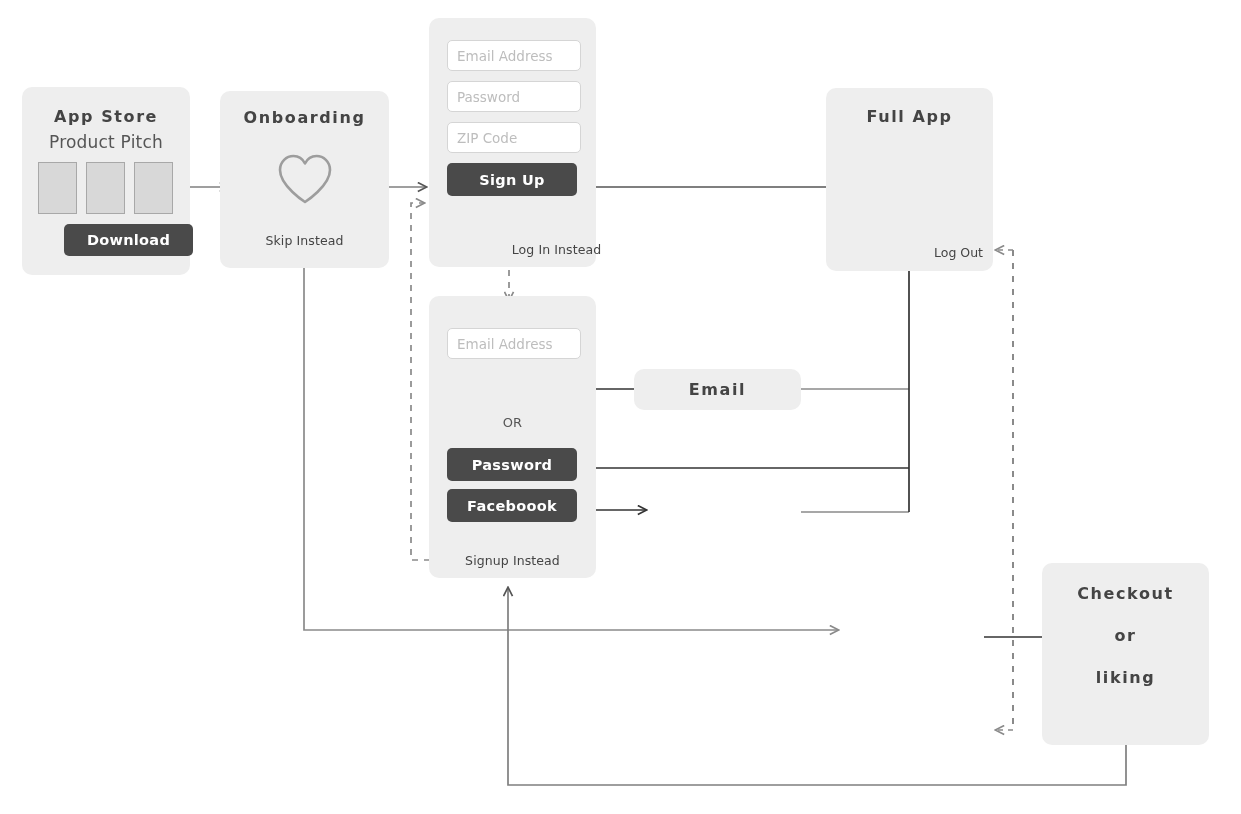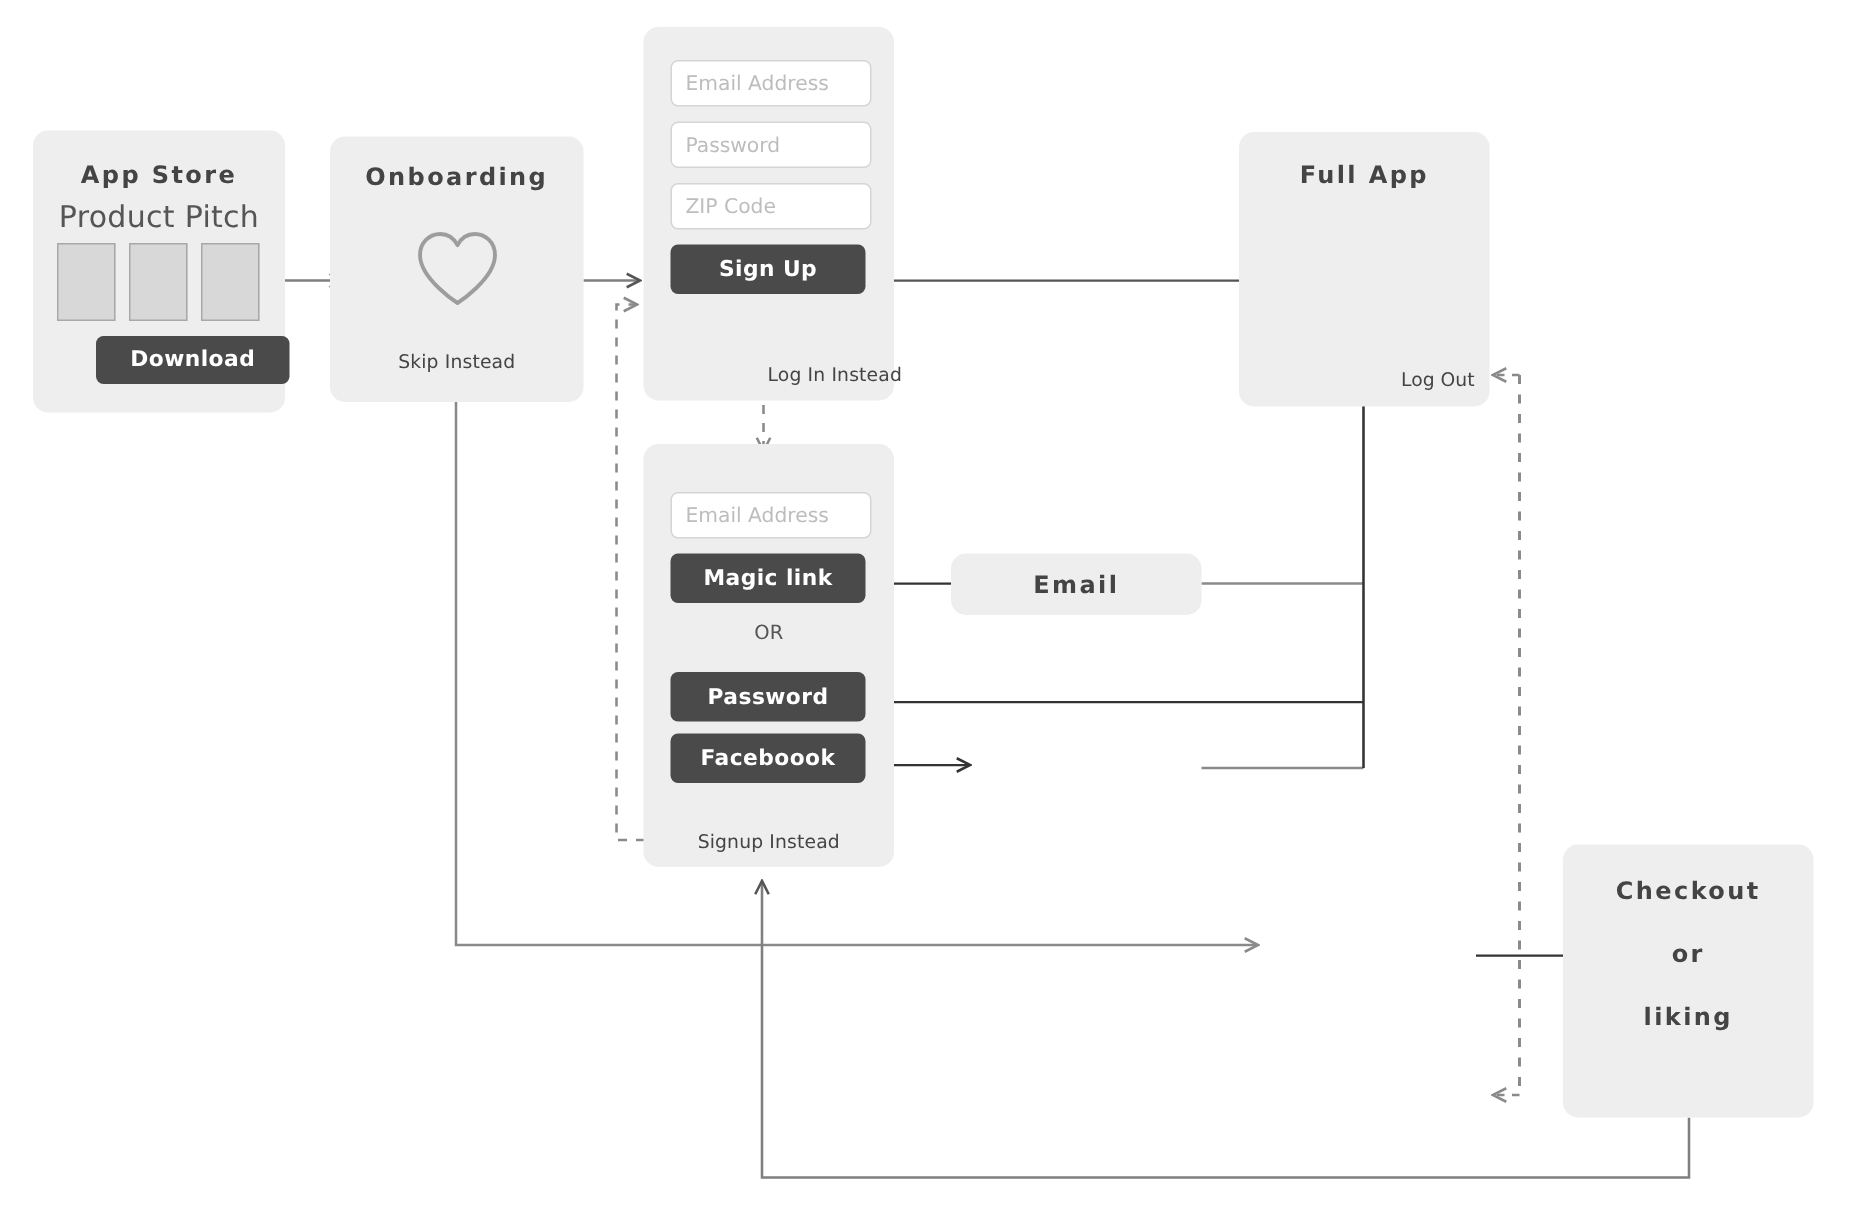--- a/index.html
+++ b/index.html
@@ -9,21 +9,21 @@
     color:#4a4a4a;
   }
   #canvas{position:absolute;left:0;top:0;width:1241px;height:814px;}
   svg.edges{position:absolute;left:0;top:0;width:1241px;height:814px;pointer-events:none;}
 
   .node{position:absolute;background:#eeeeee;border-radius:10px;box-sizing:border-box;}
   .node-title{
     font-weight:bold;font-size:16px;letter-spacing:1.6px;color:#444444;
     text-align:center;width:100%;
   }
-  .node-sub{font-size:20px;color:#555555;text-align:center;width:100%;letter-spacing:.2px;}
+  .node-sub{font-size:17px;color:#555555;text-align:center;width:100%;letter-spacing:.2px;}
   .foot-link{
     position:absolute;left:0;width:100%;text-align:center;
     font-size:12.5px;color:#444444;letter-spacing:.1px;
   }
 
   
   #app-store{left:22px;top:87px;width:168px;height:188px;}
   #app-store .node-title{margin-top:20px;}
   #app-store .node-sub{margin-top:6px;}
   .thumbs{position:absolute;left:16px;top:75px;width:136px;display:flex;gap:9px;}
@@ -184,21 +184,20 @@
   <div class="node" id="signup-card">
     <div class="field" id="su-email">Email Address</div>
     <div class="field" id="su-password">Password</div>
     <div class="field" id="su-zip">ZIP Code</div>
     <div class="btn" id="signup-btn">Sign Up</div>
     <div class="foot-link">Log In Instead</div>
   </div>
 
   <div class="node" id="login-card">
     <div class="field" id="li-email">Email Address</div>
-    <div class="btn" id="magiclink-btn">Magic link</div>
     <div id="or-label">OR</div>
     <div class="btn" id="password-btn">Password</div>
     <div class="btn" id="facebook-btn">Faceboook</div>
     <div class="foot-link">Signup Instead</div>
   </div>
 
   <div class="node" id="full-app">
     <div class="node-title">Full App</div>
     <div id="logout-label">Log Out</div>
   </div>

